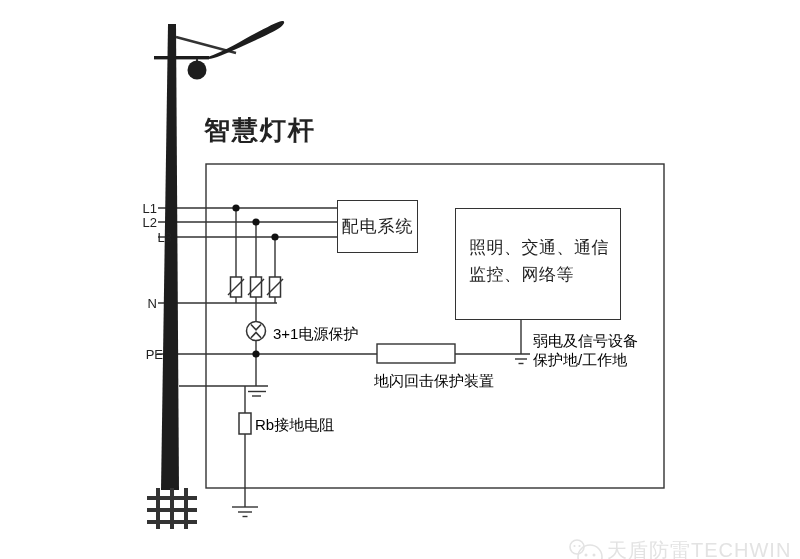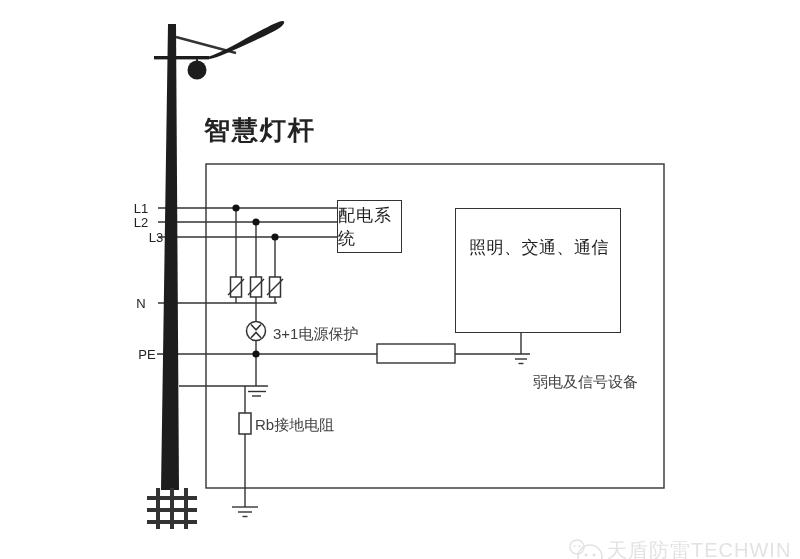--- a/index.html
+++ b/index.html
@@ -2,27 +2,27 @@
 <html><head>
 <meta charset="utf-8">
 <style>
   html,body{margin:0;padding:0;background:#ffffff;}
   .stage{
     position:relative;width:800px;height:559px;background:#ffffff;overflow:hidden;
     font-family:"Liberation Sans","DejaVu Sans",sans-serif;color:#1f1f1f;
   }
   .abs{position:absolute;}
   .page-title{font-size:26px;font-weight:bold;letter-spacing:2px;color:#222;}
-  .wire-label{width:32px;text-align:center;font-size:13px;color:#222;line-height:13px;}
+  .wire-label{width:32px;text-align:right;font-size:13px;color:#222;line-height:13px;}
   .comp-box{box-sizing:border-box;border:1.4px solid #333;background:#fff;}
-  .dist-box{left:337px;top:200px;width:65px;height:53px;display:flex;align-items:center;justify-content:flex-end;}
+  .dist-box{left:337px;top:200px;width:81px;height:53px;display:flex;align-items:center;justify-content:center;}
   .dist-box span{font-size:17px;letter-spacing:1px;}
-  .loads-box{left:455px;top:208px;width:166px;height:125px;padding:25px 0 0 13px;}
+  .loads-box{left:455px;top:208px;width:166px;height:112px;padding:25px 0 0 13px;}
   .loads-box div{font-size:17px;line-height:27px;letter-spacing:0.5px;}
-  .ann{font-size:15px;line-height:19px;color:#404040;}
+  .ann{font-size:15px;line-height:19px;color:#000000;}
   .watermark{display:flex;align-items:flex-start;color:#e3e3e3;margin-top:32px;}
   .watermark-text{font-size:20px;letter-spacing:1px;color:#e3e3e3;}
   svg line,svg rect.o,svg circle.o,svg polyline,svg path.o{stroke:#333;}
 </style>
 </head>
 <body>
 
 <div class="stage">
 
   <svg class="abs" style="left:0;top:0" width="800" height="559" viewBox="0 0 800 559">
@@ -130,25 +130,28 @@
   <div class="abs wire-label" style="left:140px;top:231px;">L3</div>
   <div class="abs wire-label" style="left:125px;top:297px;">N</div>
   <div class="abs wire-label" style="left:131px;top:348px;">PE</div>
 
   <div class="abs comp-box dist-box">
     <span>配电系统</span>
   </div>
 
   <div class="abs comp-box loads-box">
     <div>照明、交通、通信</div>
+    <div>监控、网络等</div>
   </div>
 
   <div class="abs ann" style="left:273px;top:324px;">3+1电源保护</div>
-  <div class="abs ann" style="left:533px;top:331px;margin-top:41px;">
+  <div class="abs ann" style="left:374px;top:371px;">地闪回击保护装置</div>
+  <div class="abs ann" style="left:533px;top:331px;">
     <div>弱电及信号设备</div>
+    <div>保护地/工作地</div>
   </div>
   <div class="abs ann" style="left:255px;top:415px;">Rb接地电阻</div>
   <div class="abs ann" style="left:149px;top:532px;font-weight:600;margin-top:44px;">接地网</div>
 
   <div class="abs watermark" style="left:563px;top:505px;">
     <svg width="44" height="34" viewBox="0 0 44 34" fill="none" stroke="#e3e3e3" stroke-width="1.6">
       <circle cx="14" cy="10" r="7"></circle>
       <circle cx="27" cy="20" r="12"></circle>
       <circle cx="11.5" cy="9" r="1.1" fill="#e3e3e3" stroke="none"></circle>
       <circle cx="16.5" cy="9" r="1.1" fill="#e3e3e3" stroke="none"></circle>

